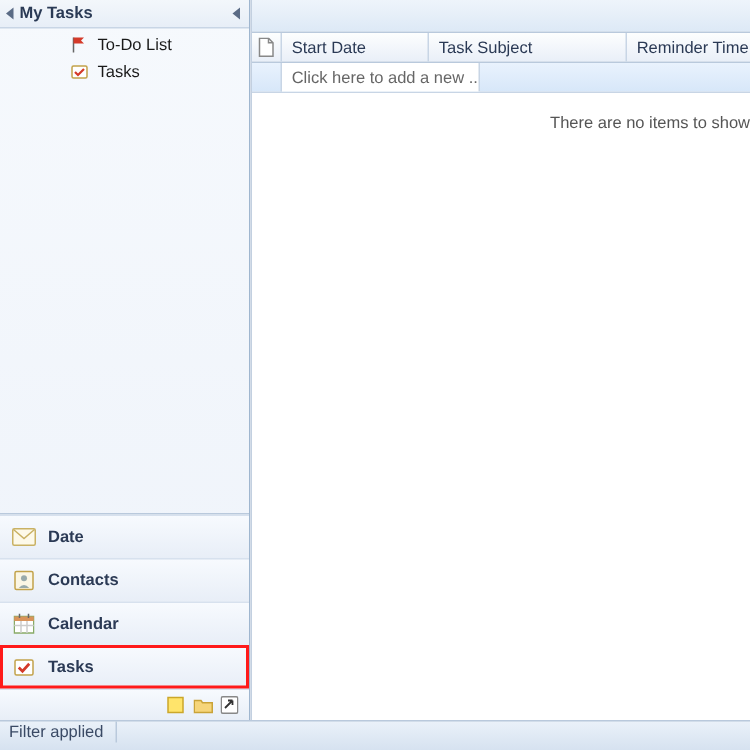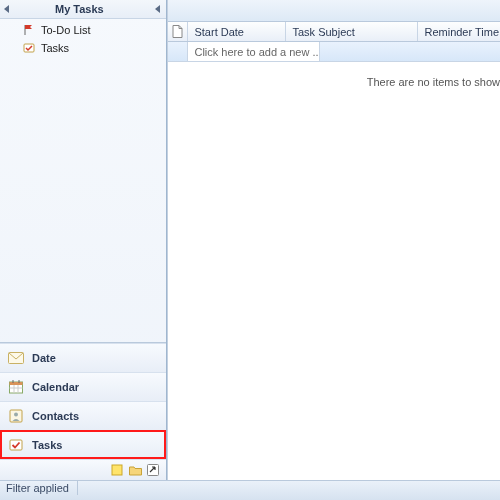--- a/index.html
+++ b/index.html
@@ -41,37 +41,38 @@
     color: #2a3a55;
   }
   .nav-header .expander {
     width: 0; height: 0;
     border-top: 4px solid transparent;
     border-bottom: 4px solid transparent;
     border-right: 5px solid #5a6b85;
     margin-right: 4px;
     display: inline-block;
   }
-  .nav-header .title { flex: 1; margin-left: 42px; }
+  .nav-header .title { flex: 1; }
   .nav-header .collapse {
     width: 0; height: 0;
     border-top: 4px solid transparent;
     border-bottom: 4px solid transparent;
     border-right: 5px solid #5a6b85;
   }
   .tree {
     flex: 0 0 auto;
     padding: 2px 0;
   }
   .tree-item {
     display: flex;
     align-items: center;
     padding: 2px 4px 2px 22px;
     gap: 5px;
     cursor: default;
+    margin-left: 24px;
   }
   .tree-item .ic { width: 14px; height: 14px; flex: 0 0 14px; display:flex; align-items:center; justify-content:center;}
   .tree-item .lbl { flex: 1; white-space: nowrap; overflow: hidden; text-overflow: ellipsis; }
   .nav-fill {
     flex: 1 1 auto;
     border-top: 1px solid transparent;
   }
   
   .modbar {
     border-top: 1px solid #b9c9dc;
@@ -227,40 +228,40 @@
             <svg width="16" height="12" viewBox="0 0 16 12">
                 <rect x="0.5" y="0.5" width="15" height="11" rx="1" fill="#fdf9e9" stroke="#c9b164"></rect>
                 <path d="M1 1 L8 7 L15 1" stroke="#c9b164" fill="none"></path>
               </svg>
           </span>
           <span>Date</span>
         </div>
         <div class="mod">
           <span class="ic">
             <svg width="14" height="14" viewBox="0 0 14 14">
+                <rect x="1" y="1" width="12" height="12" rx="1" fill="#fbf6e4" stroke="#c2a24a"></rect>
+                <circle cx="7" cy="5.5" r="2" fill="#9aa"></circle>
+                <path d="M3.5 12 Q7 8 10.5 12" fill="#9aa"></path>
+              </svg>
+          </span>
+          <span>Contacts</span>
+        </div>
+        <div class="mod">
+          <span class="ic">
+            <svg width="14" height="14" viewBox="0 0 14 14">
                 <rect x="0.5" y="2" width="13" height="11" fill="#fff" stroke="#8a6"></rect>
                 <rect x="0.5" y="2" width="13" height="3" fill="#d9935a"></rect>
                 <line x1="4" y1="0" x2="4" y2="3" stroke="#666"></line>
                 <line x1="10" y1="0" x2="10" y2="3" stroke="#666"></line>
                 <line x1="0.5" y1="8" x2="13.5" y2="8" stroke="#ccc"></line>
                 <line x1="5" y1="5" x2="5" y2="13" stroke="#ccc"></line>
                 <line x1="9" y1="5" x2="9" y2="13" stroke="#ccc"></line>
               </svg>
           </span>
           <span>Calendar</span>
-        </div>
-        <div class="mod">
-          <span class="ic">
-            <svg width="14" height="14" viewBox="0 0 14 14">
-                <rect x="1" y="1" width="12" height="12" rx="1" fill="#fbf6e4" stroke="#c2a24a"></rect>
-                <circle cx="7" cy="5.5" r="2" fill="#9aa"></circle>
-                <path d="M3.5 12 Q7 8 10.5 12" fill="#9aa"></path>
-              </svg>
-          </span>
-          <span>Contacts</span>
         </div>
         <div class="mod highlight">
           <span class="ic">
             <svg width="14" height="14" viewBox="0 0 14 14">
                 <rect x="1" y="2" width="12" height="10" rx="1" fill="#fff" stroke="#c2a24a"></rect>
                 <path d="M3.5 7 L6 9.5 L10.5 4.5" stroke="#d43a2a" stroke-width="1.8" fill="none"></path>
               </svg>
           </span>
           <span>Tasks</span>
         </div>

